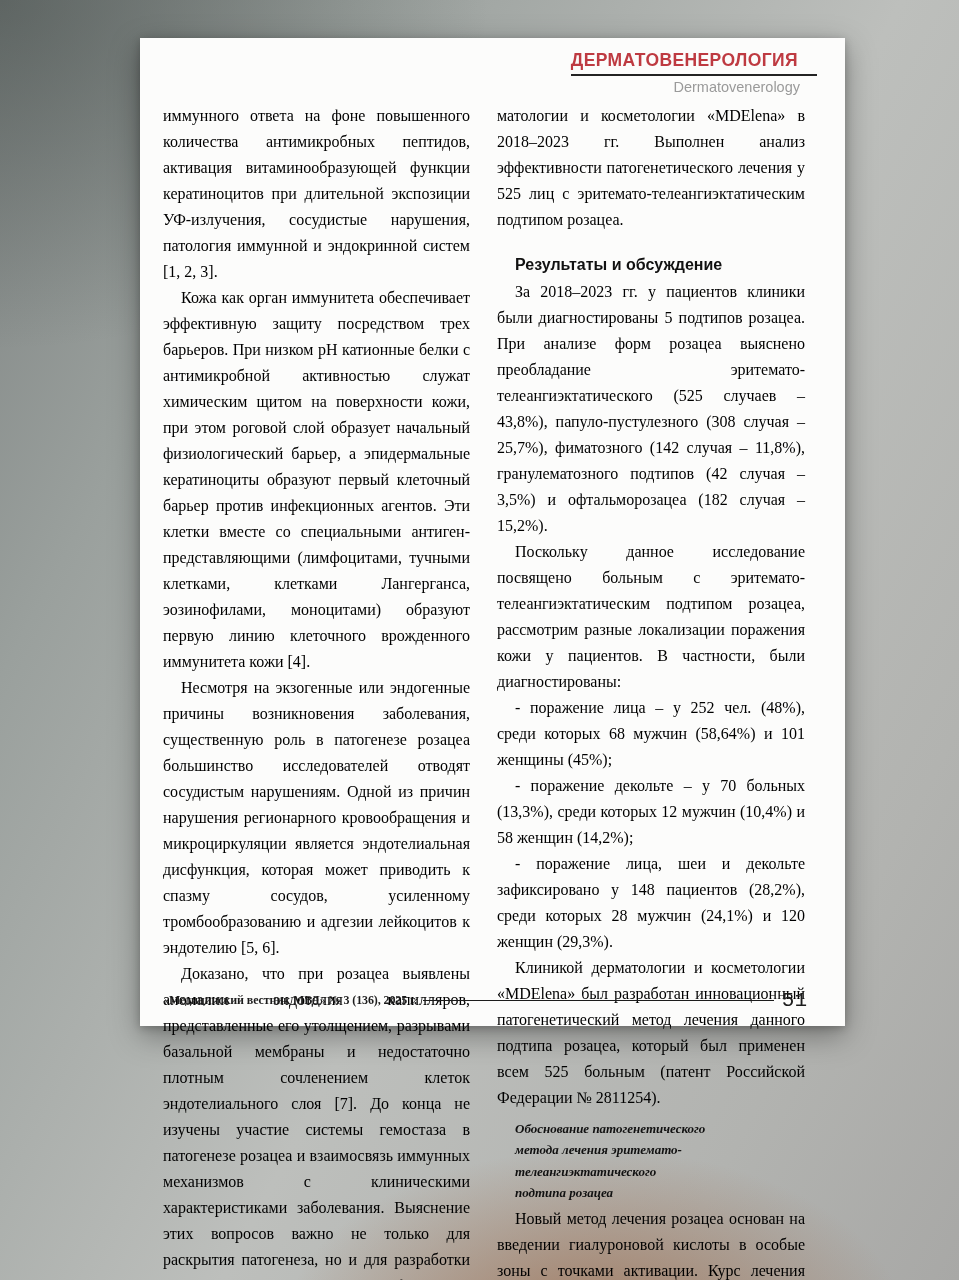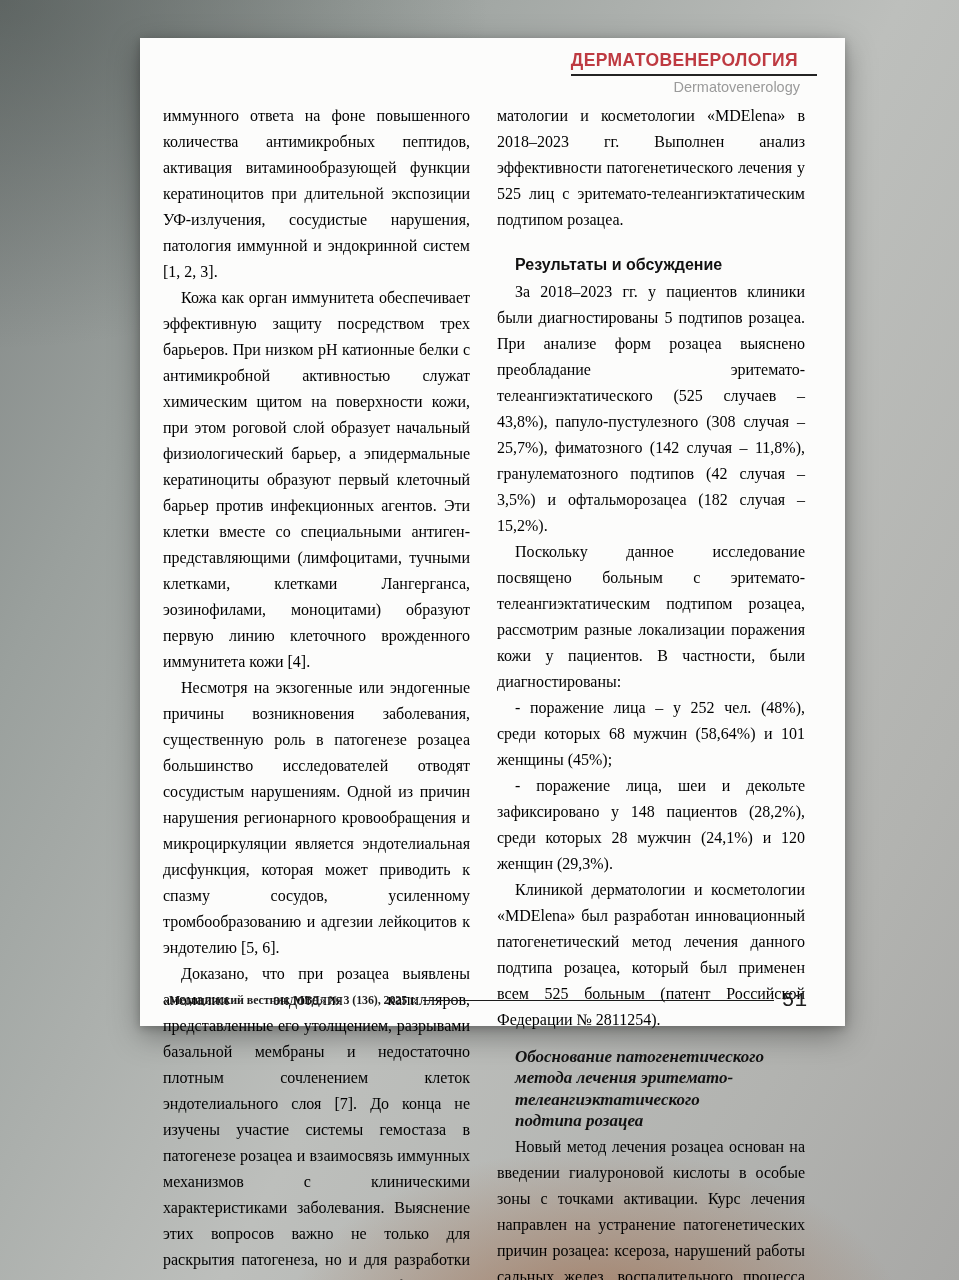--- a/index.html
+++ b/index.html
@@ -37,22 +37,22 @@
     margin:0;font-size:16px;line-height:26px;color:#000000;
     text-align:justify;text-indent:18px;
   }
   .p.noindent{text-indent:0;}
   .h-sans{
     font-family:"Liberation Sans",sans-serif;font-weight:bold;
     font-size:16px;line-height:20.6px;color:#111;
     margin:22px 0 3px 18px;
   }
   .h-italic{
-    font-weight:bold;font-style:italic;font-size:17px;line-height:21.5px;color:#111;
-    margin:13px 0 2px 18px;white-space:pre-line;
+    font-weight:bold;font-style:italic;font-size:13px;line-height:21.5px;color:#111;
+    margin:7px 0 2px 18px;white-space:pre-line;
   }
   .footer{
     position:absolute;left:23px;right:38px;bottom:14px;
     display:flex;align-items:center;
   }
   .footer-journal{
     font-family:Liberation Serif, serif;font-weight:bold;
     font-size:12px;letter-spacing:-0.1px;color:#1c1c1c;white-space:nowrap;
   }
   .footer-rule{flex:1;height:0;border-top:1.6px solid #1c1c1c;margin:0 8px 0 6px;}
@@ -83,20 +83,21 @@
       <div class="h-sans">Материалы и методы</div>
       <p class="p">Проведен анализ результатов наблюдения и лечения 1200 пациентов, которые проходили обследование в клинике дер-</p>
     </div>
 
     <div class="col right">
       <p class="p noindent">матологии и косметологии «MDElena» в 2018–2023 гг. Выполнен анализ эффективности патогенетического лечения у 525 лиц с эритемато-телеангиэктатическим подтипом розацеа.</p>
       <div class="h-sans">Результаты и обсуждение</div>
       <p class="p">За 2018–2023 гг. у пациентов клиники были диагностированы 5 подтипов розацеа. При анализе форм розацеа выяснено преобладание эритемато-телеангиэктатического (525 случаев – 43,8%), папуло-пустулезного (308 случая – 25,7%), фиматозного (142 случая – 11,8%), гранулематозного подтипов (42 случая – 3,5%) и офтальморозацеа (182 случая – 15,2%).</p>
       <p class="p">Поскольку данное исследование посвящено больным с эритемато-телеангиэктатическим подтипом розацеа, рассмотрим разные локализации поражения кожи у пациентов. В частности, были диагностированы:</p>
       <p class="p">- поражение лица – у 252 чел. (48%), среди которых 68 мужчин (58,64%) и 101 женщины (45%);</p>
+      <p class="p">- поражение декольте – у 70 больных (13,3%), среди которых 12 мужчин (10,4%) и 58 женщин (14,2%);</p>
       <p class="p">- поражение лица, шеи и декольте зафиксировано у 148 пациентов (28,2%), среди которых 28 мужчин (24,1%) и 120 женщин (29,3%).</p>
       <p class="p">Клиникой дерматологии и косметологии «MDElena» был разработан инновационный патогенетический метод лечения данного подтипа розацеа, который был применен всем 525 больным (патент Российской Федерации № 2811254).</p>
       <div class="h-italic">Обоснование патогенетического
 метода лечения эритемато-
 телеангиэктатического
 подтипа розацеа</div>
       <p class="p">Новый метод лечения розацеа основан на введении гиалуроновой кислоты в особые зоны с точками активации. Курс лечения направлен на устранение патогенетических причин розацеа: ксероза, нарушений работы сальных желез, воспалительного процесса сосудов, нарушения липидной мантии, лимфостаза. Данный метод уникален тем, что он построен на комплексном патогенетическом подходе и направлен на устранение клинических признаков заболевания в рамках одного курса лечения.</p>
     </div>
 
   </div>

